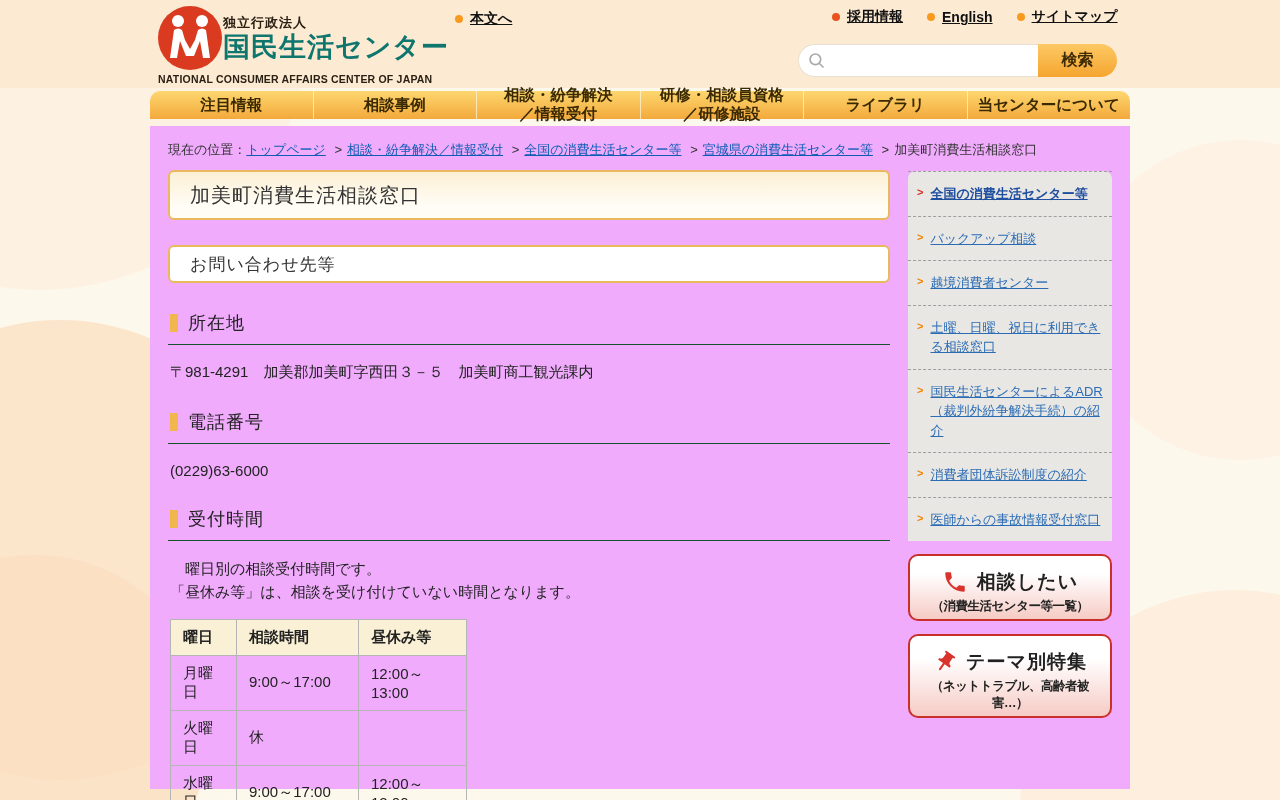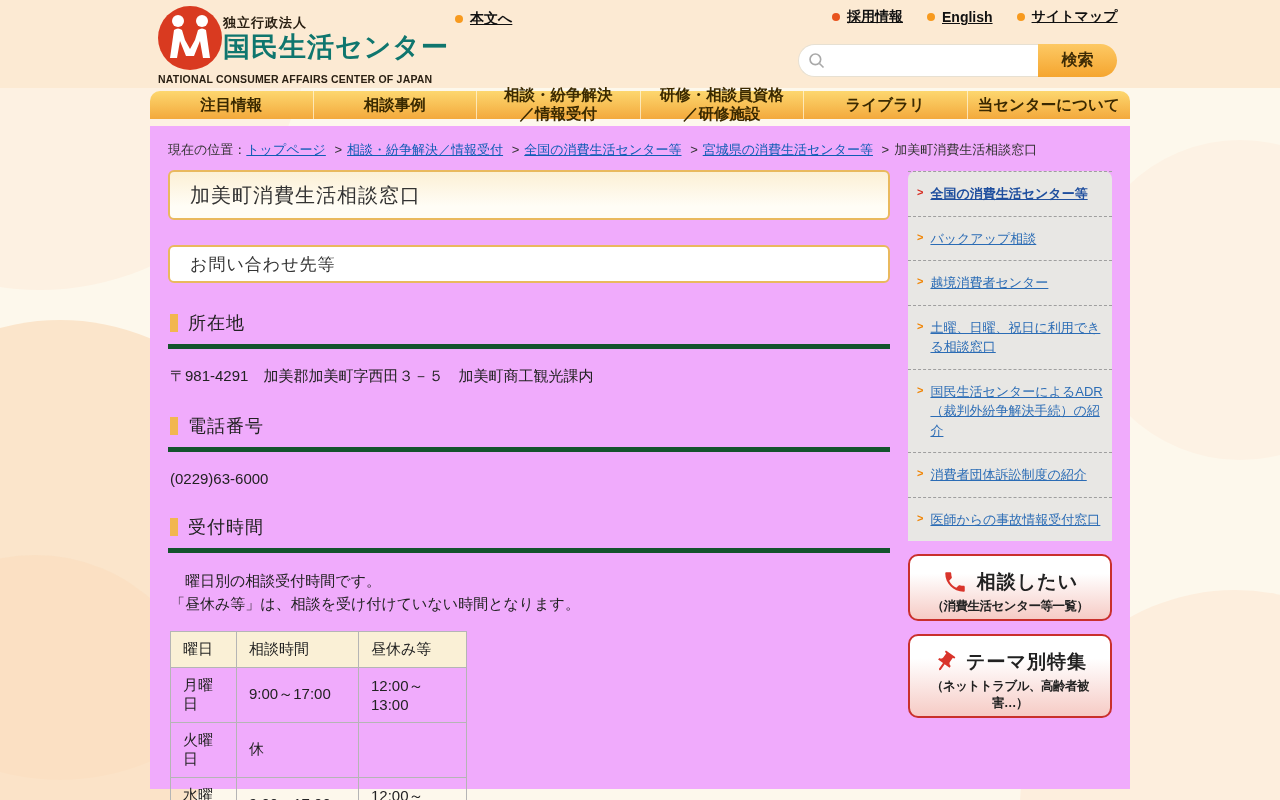--- a/index.html
+++ b/index.html
@@ -50,28 +50,28 @@
   .content { position:absolute; left:150px; top:126px; width:980px; height:663px; background:#f0abfc; z-index:2; }
 
   .crumbs { padding:15px 18px 0 18px; font-size:13px; color:#333; }
   .crumbs a { color:#0f5cb5; text-decoration:underline; }
   .crumbs .sep { margin:0 5px; color:#333; }
 
   .main-col { position:absolute; left:18px; top:44px; width:722px; }
   .title-box { height:50px; border:2px solid #e9b95e; border-radius:6px; background:linear-gradient(180deg,#fcf0d5 0%,#fffdf6 75%); display:flex; align-items:center; padding:0 20px; font-size:20px; color:#333; letter-spacing:1px; }
   .contact-box { height:38px; border:2px solid #e9b95e; border-radius:6px; background:#fff; display:flex; align-items:center; padding:0 20px; font-size:17px; color:#333; margin-top:25px; letter-spacing:1px; }
 
-  .sec-h { display:flex; align-items:center; gap:10px; border-bottom:5px solid #14532d; padding:0 0 9px 2px; margin-top:28px; font-size:18px; color:#222; letter-spacing:1px; }
+  .sec-h { display:flex; align-items:center; gap:10px; border-bottom:1px solid #14532d; padding:0 0 9px 2px; margin-top:28px; font-size:18px; color:#222; letter-spacing:1px; }
   .sec-bar { width:8px; height:18px; background:#f2b64f; flex:0 0 auto; }
   .val { font-size:15px; color:#222; margin:18px 0 4px 2px; }
   .note { font-size:15px; color:#222; margin:16px 0 0 2px; line-height:1.55; white-space:pre-line; }
 
   table.schedule { border-collapse:collapse; margin:15px 0 0 2px; font-size:15px; color:#222; }
   .schedule th, .schedule td { border:1px solid #b5b5b5; padding:8px 12px; text-align:left; vertical-align:middle; }
-  .schedule th { background:#faf0d6; font-weight:normal; }
+  .schedule th { background:#faf0d6; font-weight:bold; }
   .schedule th:nth-child(1), .schedule td:nth-child(1) { width:66px; }
   .schedule th:nth-child(2), .schedule td:nth-child(2) { width:122px; }
   .schedule th:nth-child(3), .schedule td:nth-child(3) { width:108px; }
 
   
   .sidebar { position:absolute; left:758px; top:45px; width:204px; }
   .side-box { background:#e8e7e4; border-radius:8px 8px 0 0; }
   .side-title { text-align:center; font-size:17px; letter-spacing:3px; color:#222; padding:17px 4px 13px; line-height:1.55; white-space:pre-line; }
   .side-item { border-top:1px dashed #9f9f9f; padding:12px 8px 12px 9px; display:flex; gap:7px; align-items:flex-start; cursor:pointer; }
   .arr { flex:0 0 auto; font-size:11px; font-weight:bold; color:#f08300; line-height:1.5; }

